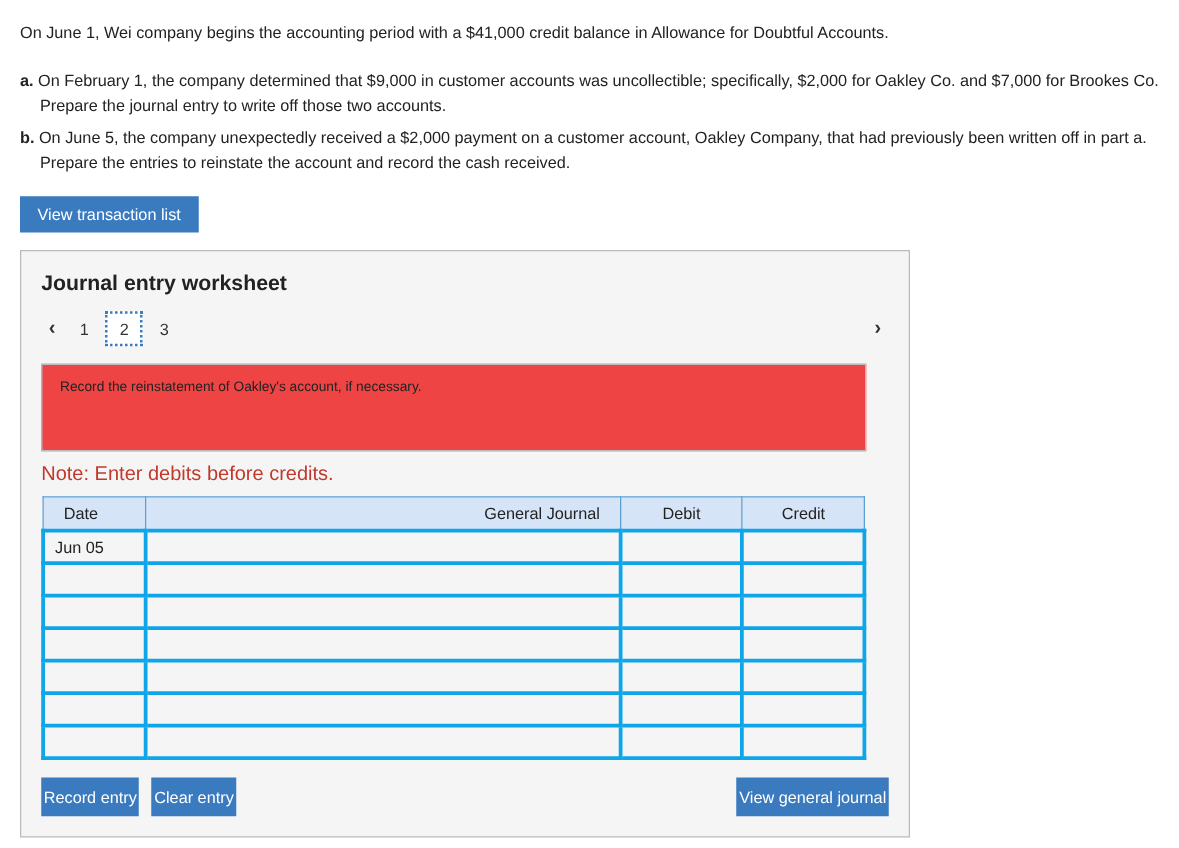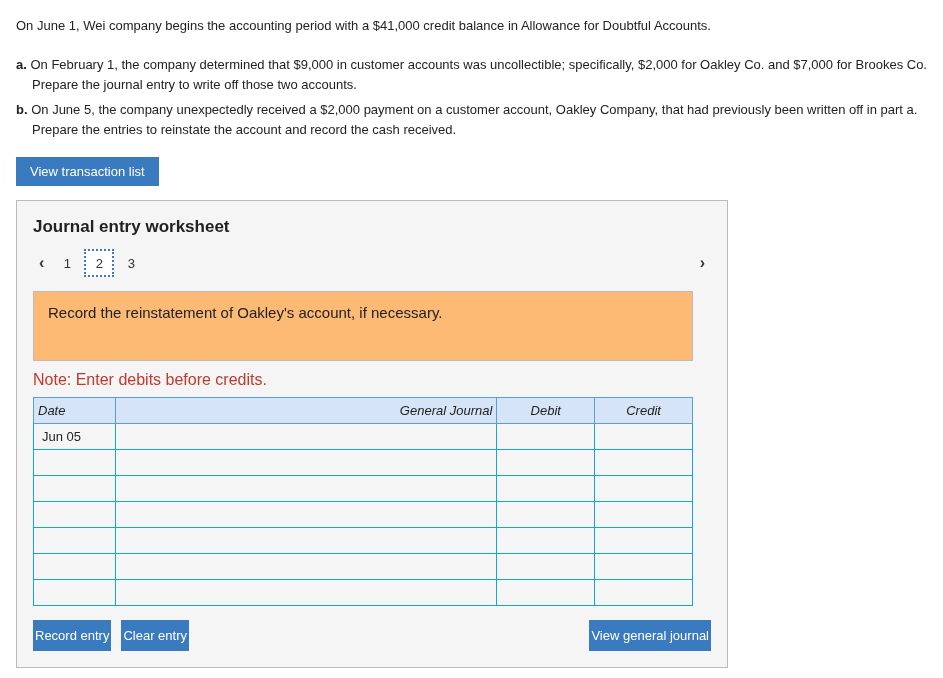--- a/index.html
+++ b/index.html
@@ -74,53 +74,52 @@
     .tab-num.active {
       border: 2px dotted #3a7bbf;
       background: #fff;
       color: #333;
     }
     .tab-num:not(.active) {
       background: none;
       color: #333;
     }
     .instruction-box {
-      background: #fdba74;
+      background: #ef4444;
       border: 1px solid #bbb;
       padding: 12px 14px;
       margin-bottom: 10px;
-      font-size: 15px;
+      font-size: 11px;
       min-height: 70px;
       width: 660px;
     }
     .note-text {
       color: #c0392b;
       font-size: 16px;
       margin-bottom: 8px;
     }
     .journal-table {
       border-collapse: collapse;
       width: 660px;
       margin-bottom: 14px;
     }
     .journal-table th {
       background: #d6e4f7;
       border: 1px solid #5a9fd4;
-      padding: 5px 4px;
+      padding: 5px 16px;
       font-weight: normal;
       text-align: center;
       font-size: 13px;
-      font-style: italic;
     }
     .journal-table th.date-col { text-align: left; width: 80px; }
     .journal-table th.gj-col { width: 370px; text-align: right; }
     .journal-table th.debit-col { width: 95px; }
     .journal-table th.credit-col { width: 95px; }
     .journal-table td {
-      border: 1px solid #0ea5e9;
+      border: 3px solid #0ea5e9;
       height: 26px;
       padding: 3px 8px;
       font-size: 13px;
     }
     .journal-table td.date-cell { width: 80px; }
     .journal-table td.gj-cell { width: 370px; }
     .journal-table td.debit-cell { width: 95px; }
     .journal-table td.credit-cell { width: 95px; }
     .bottom-buttons {
       display: flex;

